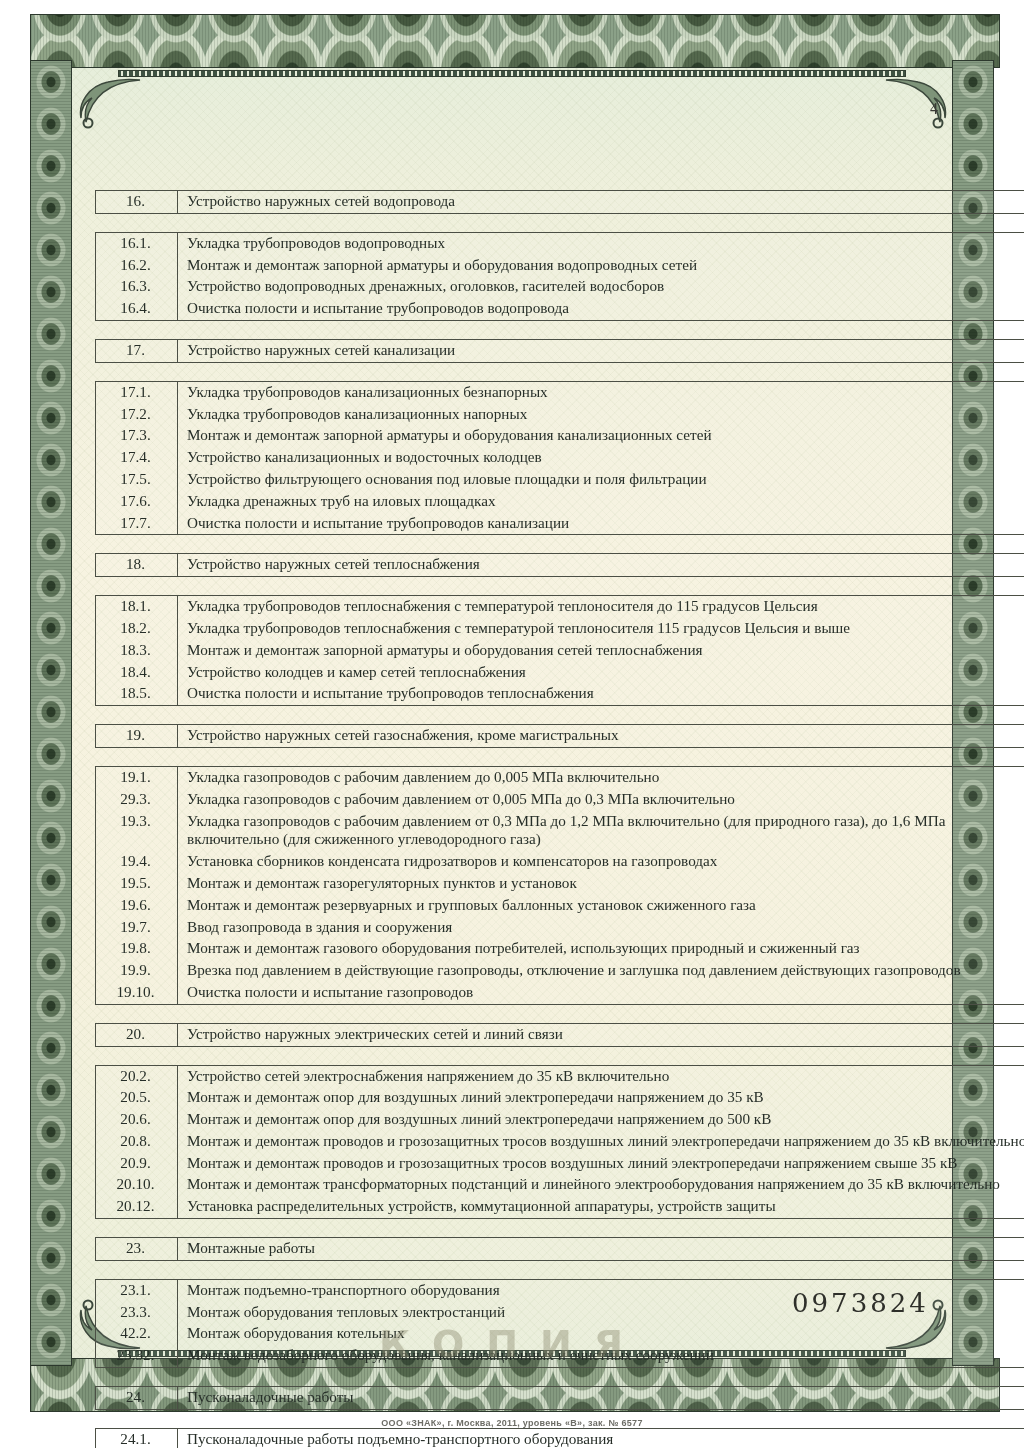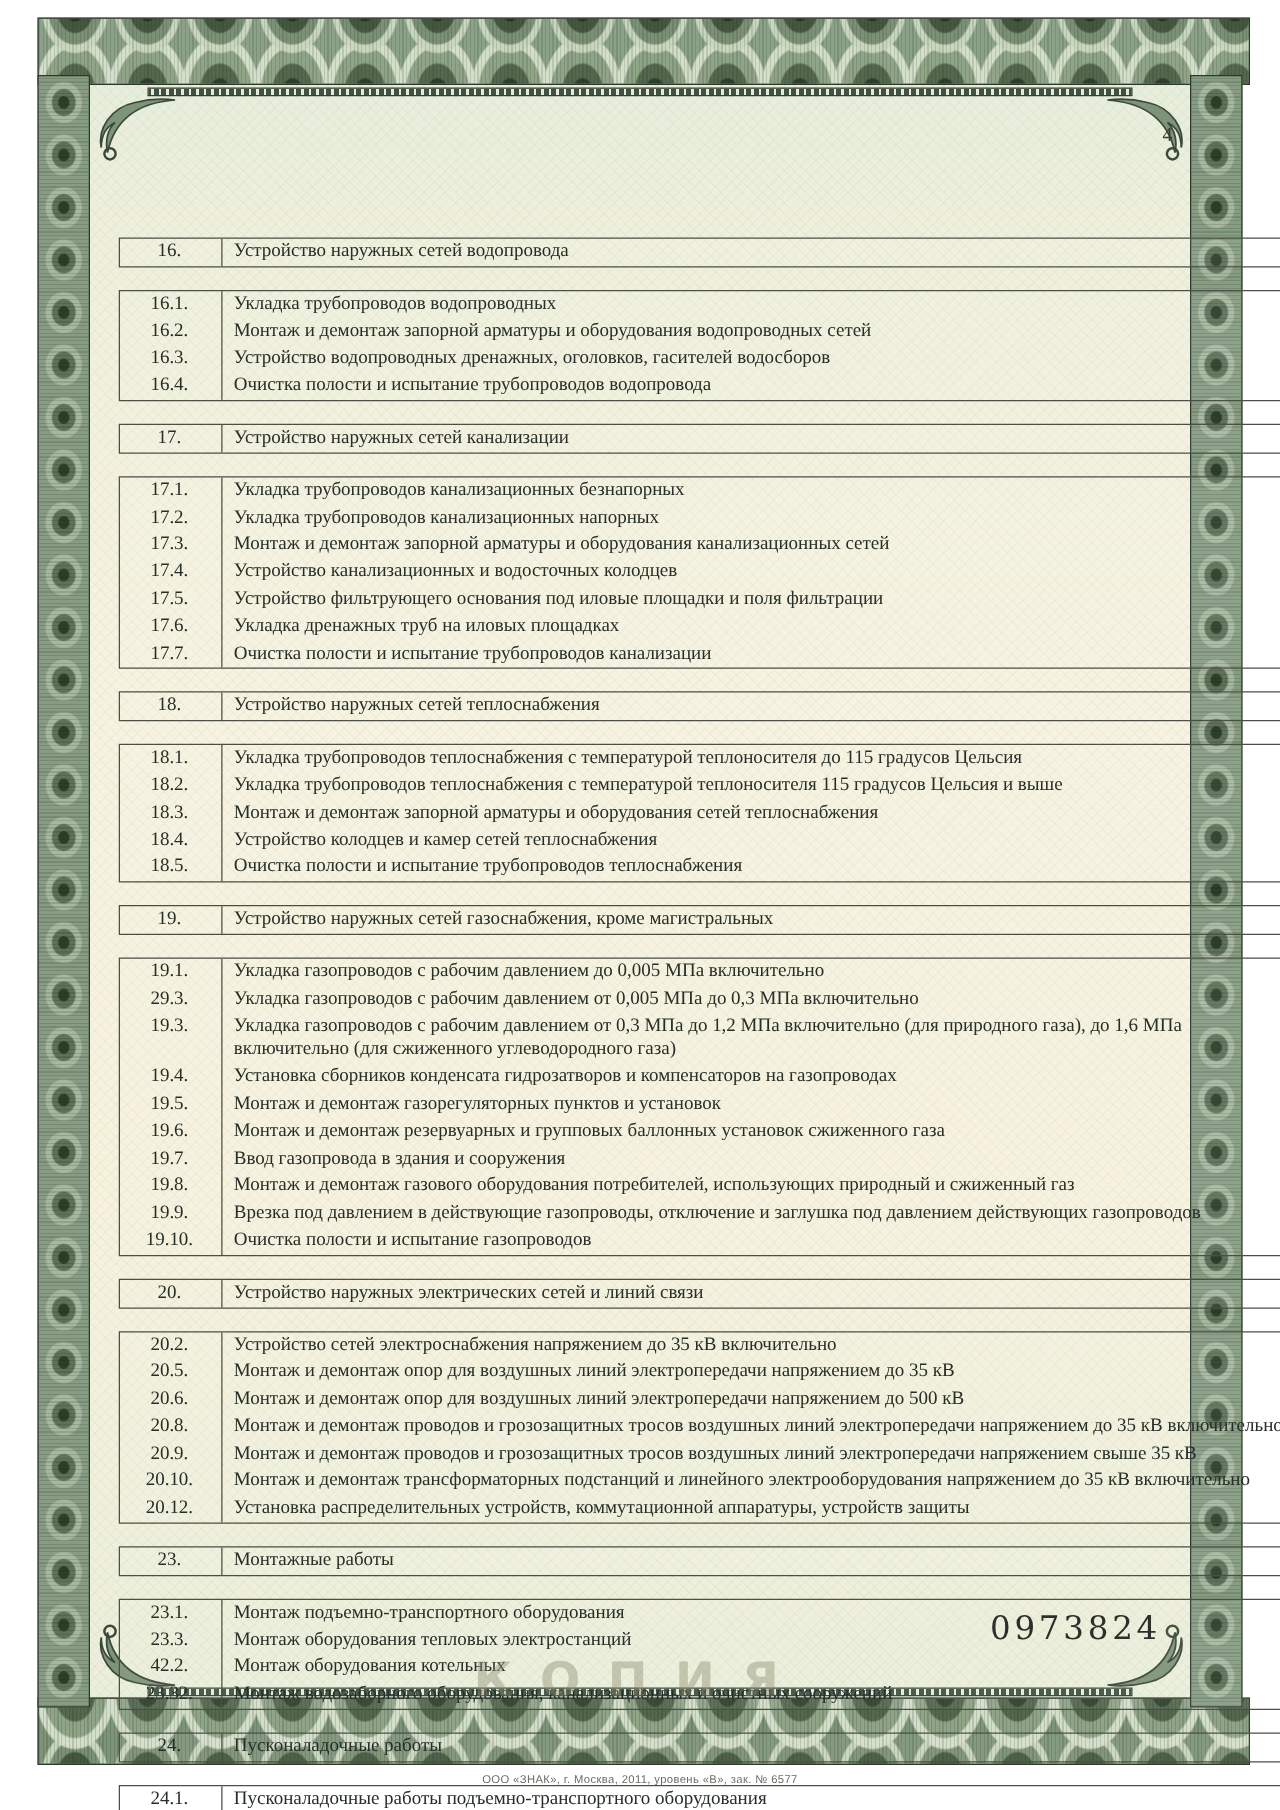--- a/index.html
+++ b/index.html
@@ -58,21 +58,21 @@
   .curl-br{right:76px;top:1288px;transform:scale(-1,-1);}
 
   
   .page-number{position:absolute;top:100px;right:86px;font-size:16px;color:#3a3a35;}
   .serial{position:absolute;top:1288px;left:792px;font-family:"DejaVu Serif",serif;
     font-weight:normal;font-size:26px;letter-spacing:3px;color:#2e2f2a;}
   .watermark{position:absolute;top:1322px;left:50%;transform:translateX(-50%);
     font-family:"DejaVu Sans",sans-serif;font-weight:bold;font-size:38px;
     letter-spacing:22px;color:rgba(141,138,112,0.42);filter:blur(0.3px);white-space:nowrap;}
   .footer-note{position:absolute;top:1418px;left:0;width:100%;text-align:center;
-    font-family:"Liberation Sans",sans-serif;font-size:9px;color:#6d6d66;letter-spacing:0.3px;}
+    font-family:"Liberation Sans",sans-serif;font-size:9px;color:#6d6d66;letter-spacing:0.3px;font-weight:bold;}
 
   
   .worklist{position:absolute;left:95px;top:190px;width:982px;font-size:15.2px;line-height:18.8px;}
   .box{box-sizing:border-box;border:1.4px solid #4b4f45;margin-top:18px;background:rgba(255,255,255,0.06);}
   .box:first-child{margin-top:0;}
   .row{display:flex;align-items:stretch;}
   .cell-num{flex:0 0 82px;text-align:center;border-right:1.4px solid #4b4f45;
     padding:1px 2px 2px 0;box-sizing:border-box;}
   .cell-txt{flex:1;padding:1px 40px 2px 9px;}
 </style>

